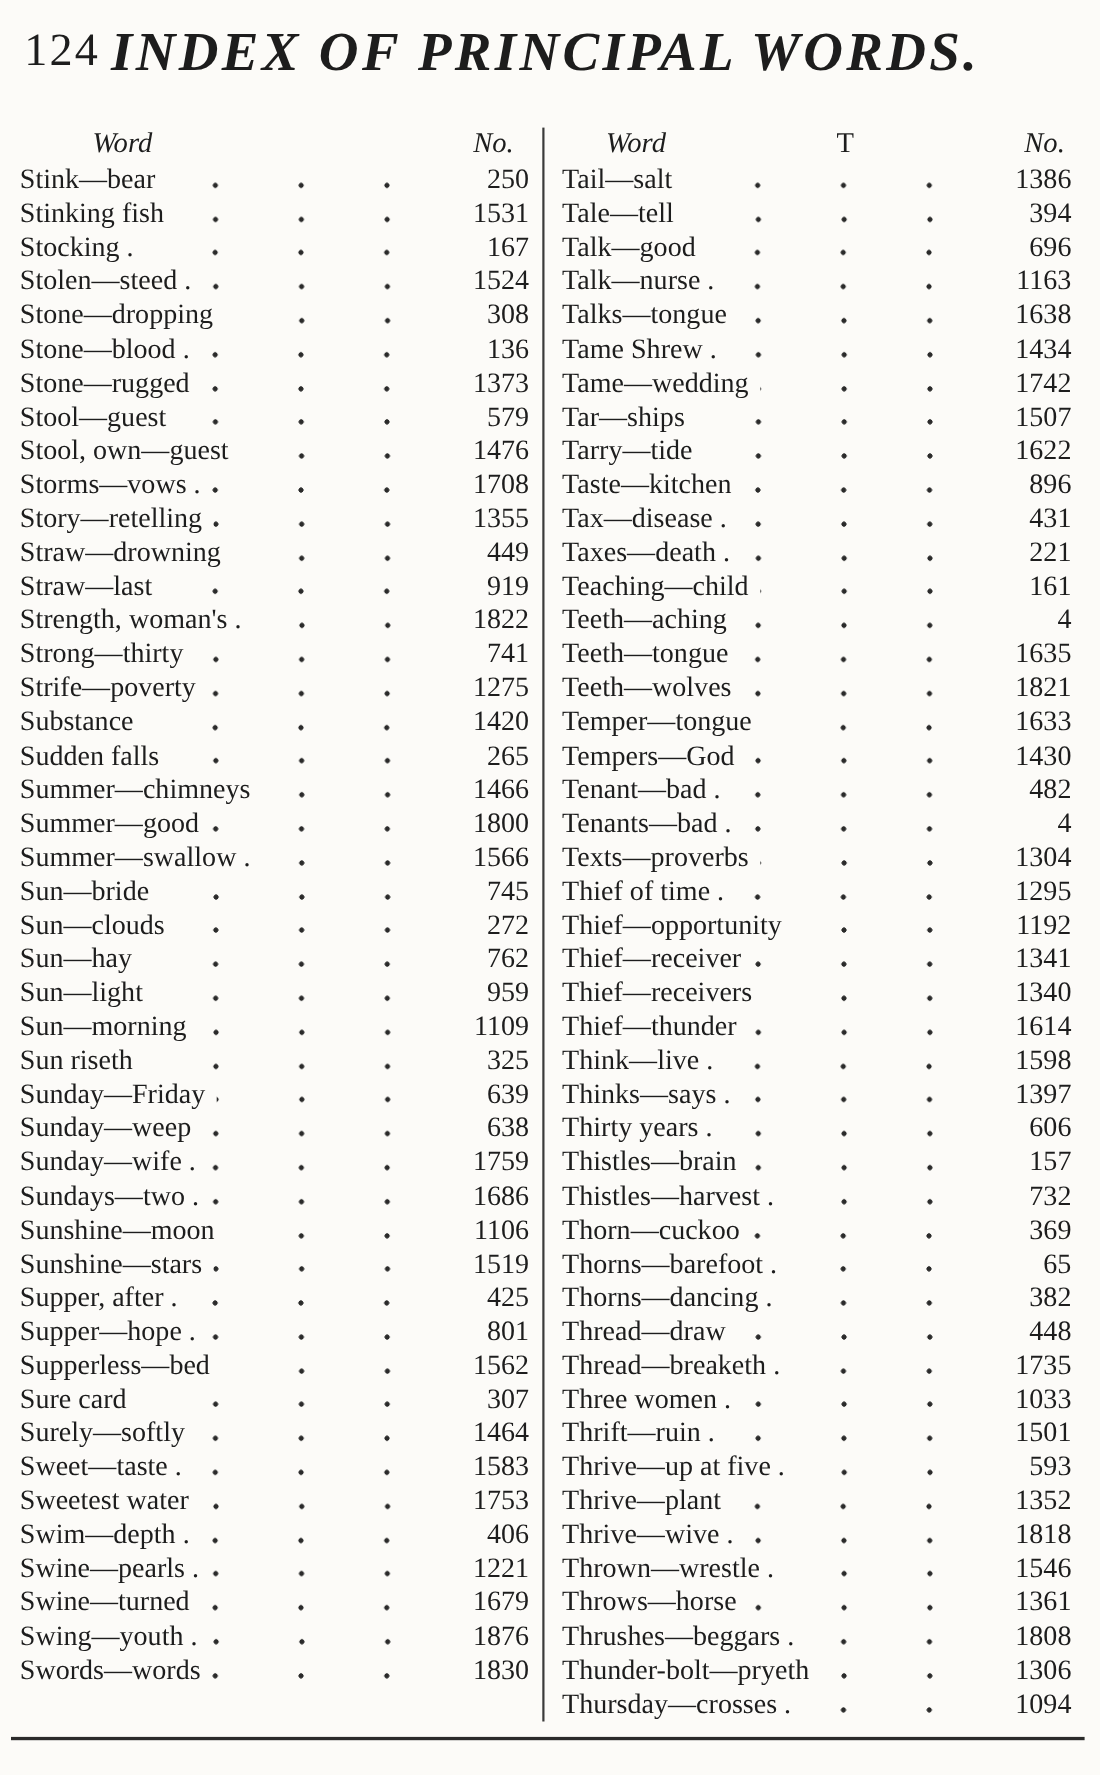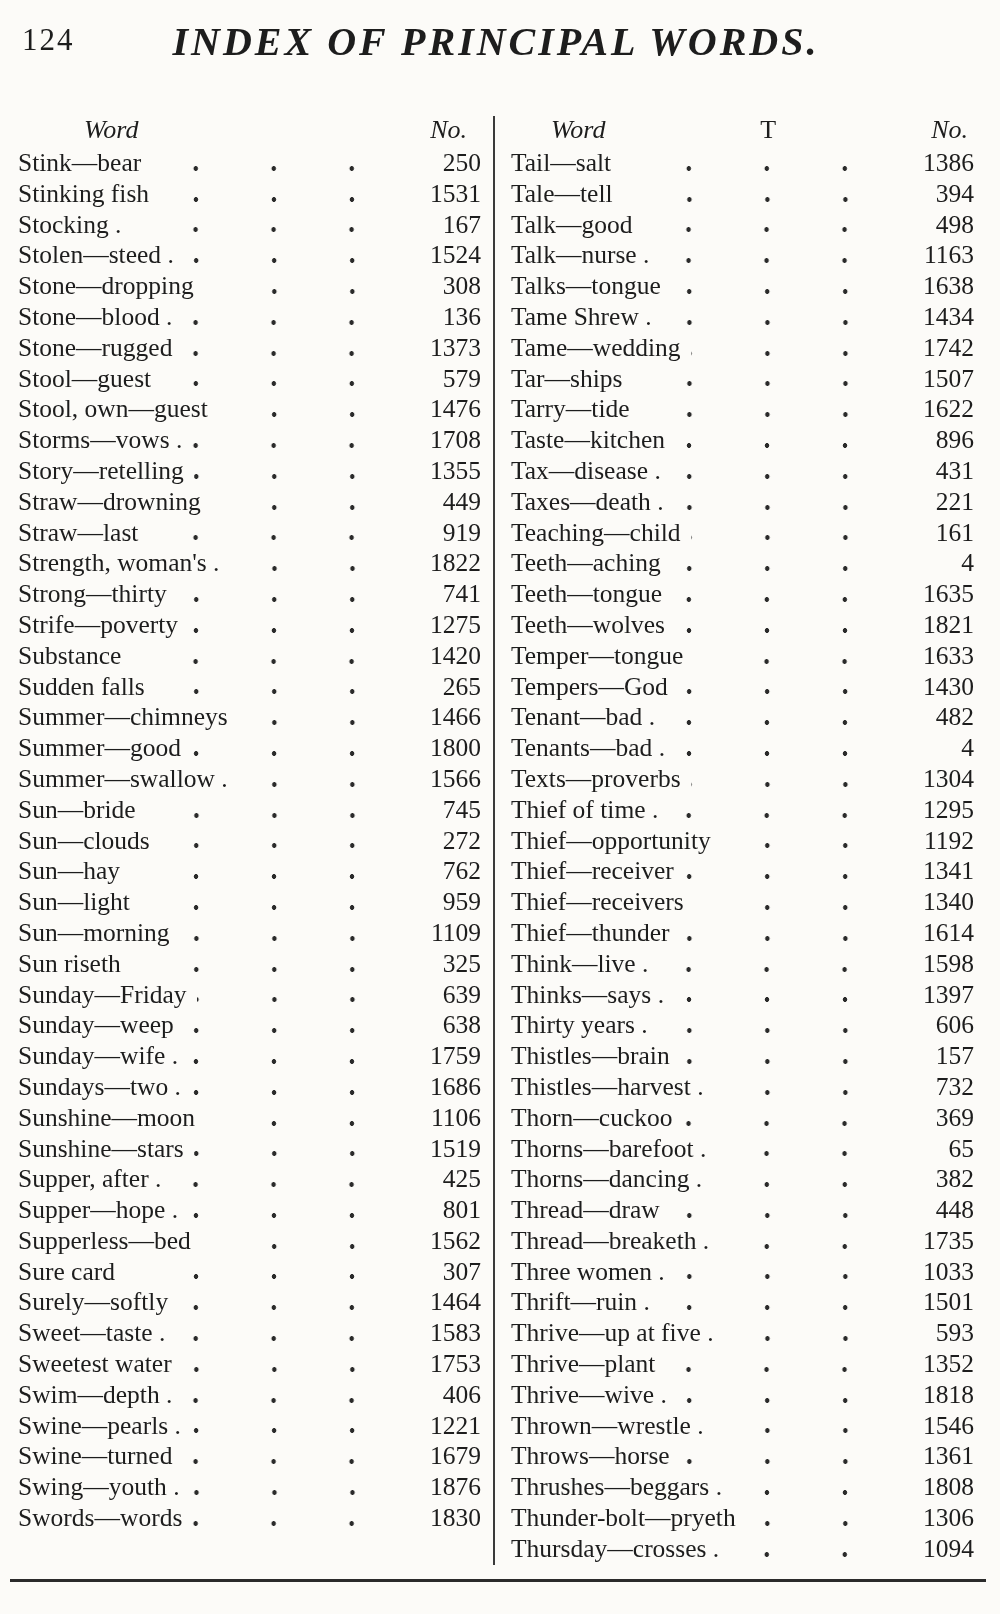--- a/index.html
+++ b/index.html
@@ -13,28 +13,28 @@
   .page {
     position: relative;
     width: 1000px;
     height: 1614px;
     padding: 14px 26px 0 18px;
   }
   header { position: relative; height: 74px; }
   .pagenum {
     position: absolute;
     left: 4px; top: 8px;
-    font-size: 31px;
+    font-size: 42px;
     letter-spacing: 2px;
   }
   .title {
     position: absolute;
     left: 60px; right: 60px; top: 4px;
     text-align: center;
-    font-size: 40px;
+    font-size: 50px;
     font-style: italic;
     font-weight: bold;
     letter-spacing: 3px;
     white-space: nowrap;
   }
   .columns { display: flex; margin-top: 26px; }
   .col { flex: 1 1 0; min-width: 0; }
   .col.left  { padding-right: 12px; }
   .col.right { padding-left: 16px; }
   .vrule { width: 2px; background: #3a3a3a; margin-top: 2px; }
@@ -342,21 +342,21 @@
             <span class="n">1386</span>
           </div>
           <div class="entry">
             <span class="w">Tale—tell</span>
             <span class="dots"></span>
             <span class="n">394</span>
           </div>
           <div class="entry">
             <span class="w">Talk—good</span>
             <span class="dots"></span>
-            <span class="n">498</span>
+            <span class="n">696</span>
           </div>
           <div class="entry">
             <span class="w">Talk—nurse .</span>
             <span class="dots"></span>
             <span class="n">1163</span>
           </div>
           <div class="entry">
             <span class="w">Talks—tongue</span>
             <span class="dots"></span>
             <span class="n">1638</span>

